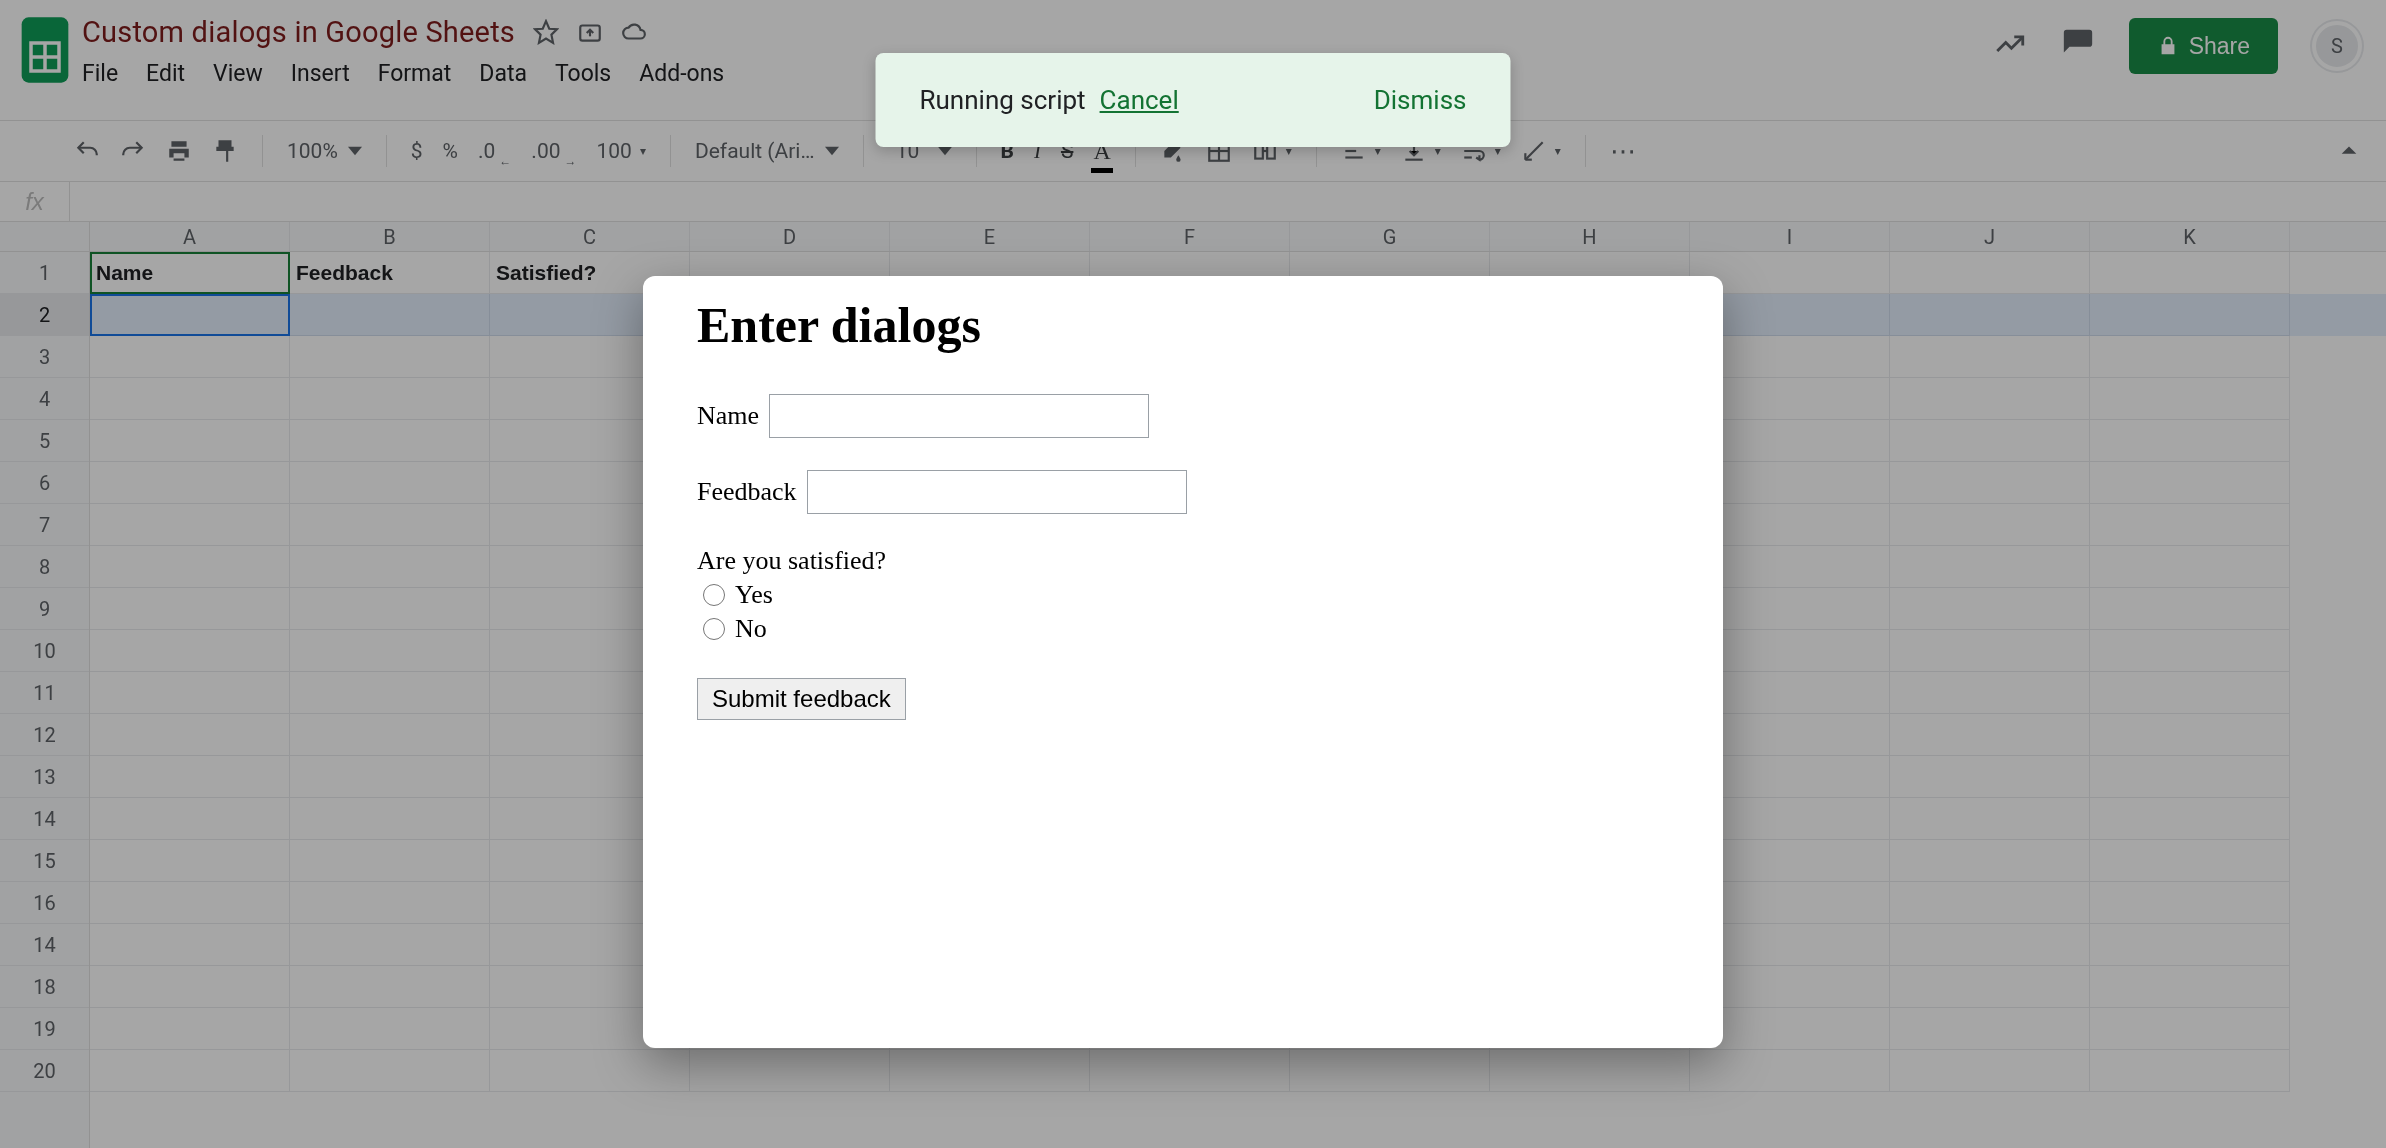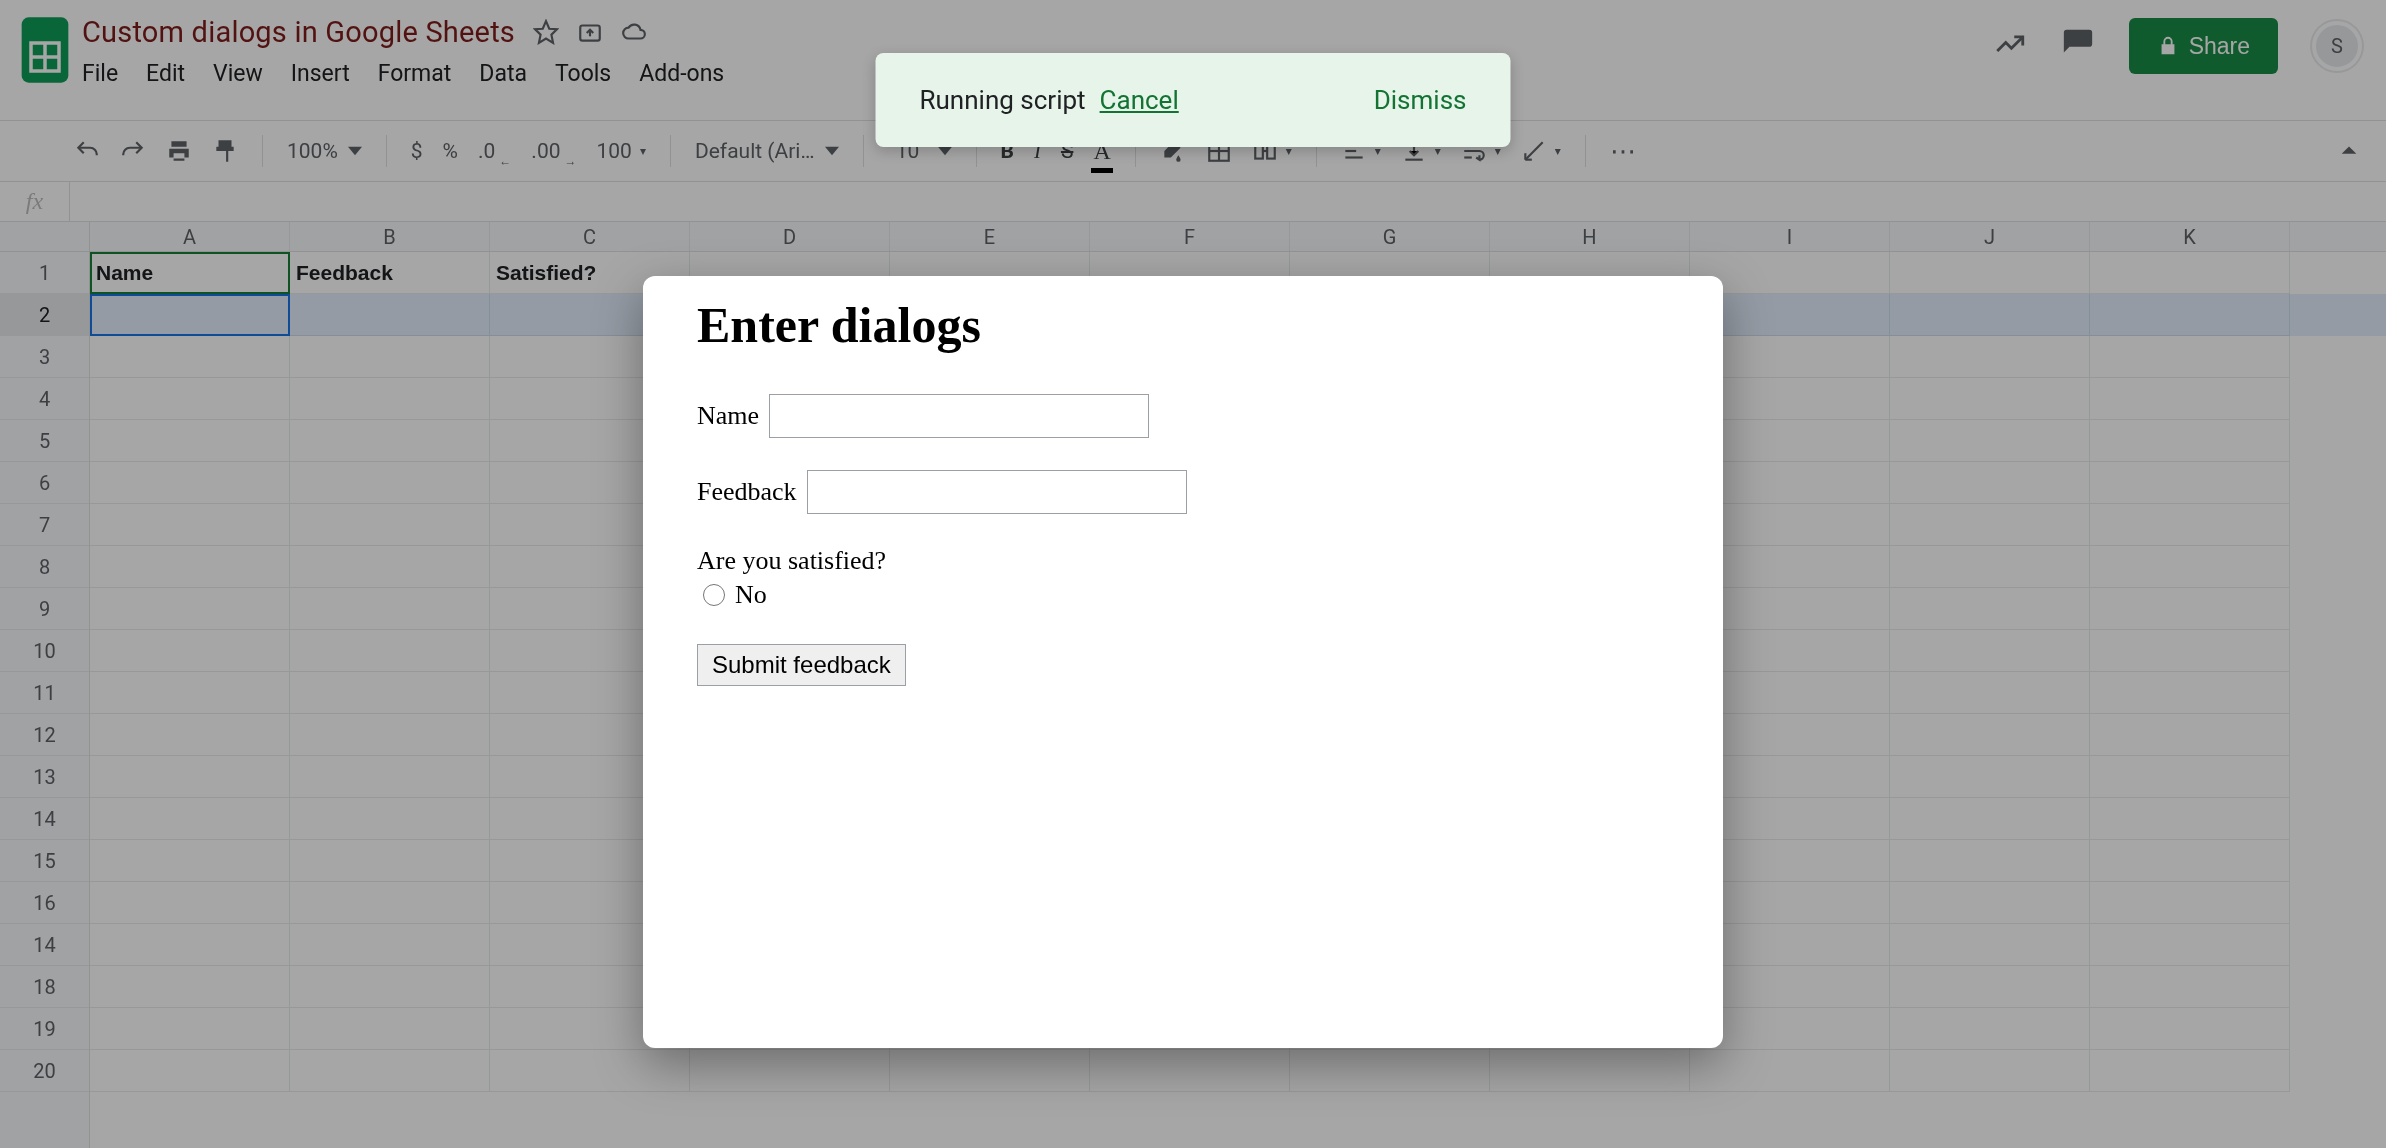--- a/index.html
+++ b/index.html
@@ -31,21 +31,21 @@
   .tb-item svg { width:26px; height:26px; }
   .tb-text { white-space:nowrap; max-width:140px; overflow:hidden; text-overflow:ellipsis; }
   .dd { margin-left:6px; }
   .dd svg{width:14px;height:14px;}
   .mtriangle { margin-left:4px; font-size:12px;}
   .toolbar-spacer{flex:1;}
   .hide-menus svg{width:22px;height:22px;}
 
   
   .fx-bar { height:40px; border-bottom:1px solid #e0e0e0; display:flex; align-items:center; }
-  .fx-label { width:70px; text-align:right; font-style:italic; color:#bdbdbd; font-size:24px; font-family:Liberation Serif, serif; border-right:1px solid #e0e0e0; height:100%; display:flex;align-items:center;justify-content:center;}
+  .fx-label { width:70px; text-align:right; font-style:italic; color:#bdbdbd; font-size:24px; font-family:Liberation Sans, sans-serif; border-right:1px solid #e0e0e0; height:100%; display:flex;align-items:center;justify-content:center;}
   .fx-input { flex:1; height:100%; border:none; outline:none; padding:0 8px; font-size:20px; }
 
   
   .grid { display:flex; height:calc(1148px - 120px - 62px - 40px); }
   .rowlabels { width:90px; background:#f8f9fa; border-right:1px solid #e0e0e0; }
   .rowlabels .corner{height:30px;border-bottom:1px solid #e0e0e0;background:#f8f9fa;}
   .rowlabels .r { height:42px; display:flex; align-items:center; justify-content:center; font-size:20px; color:#5f6368; border-bottom:1px solid #e8eaed; }
   .cols { flex:1; overflow:hidden; position:relative;}
   .colhead { display:flex; height:30px; background:#f8f9fa; border-bottom:1px solid #e0e0e0;}
   .colhead .c { flex:0 0 200px; border-right:1px solid #e8eaed; display:flex; align-items:center; justify-content:center; font-size:20px; color:#5f6368;}
@@ -601,17 +601,21 @@
       <span>Name</span>
       <input type="text" style="width: 380px;">
     </div>
     <div class="form-row">
       <span>Feedback</span>
       <input type="text" style="width: 380px;">
     </div>
     <div class="q">Are you satisfied?</div>
     <div class="radio-row">
         <input type="radio" name="sat" style="">
+        <span>Yes</span>
+      </div>
+    <div class="radio-row">
+        <input type="radio" name="sat" style="">
         <span>No</span>
       </div>
     <button class="submit">Submit feedback</button>
   </div>
 </div>
 
 </body></html>

